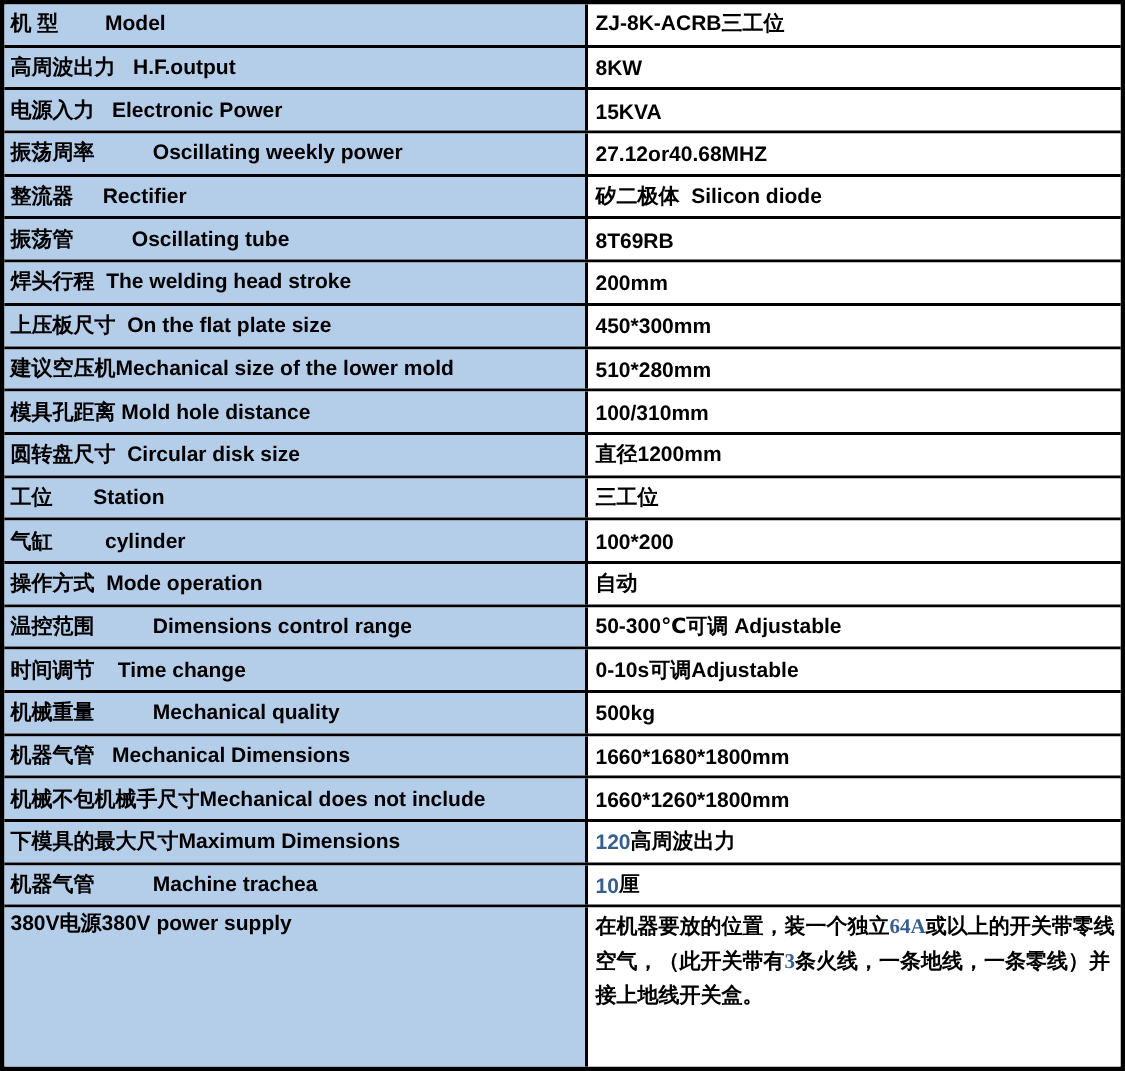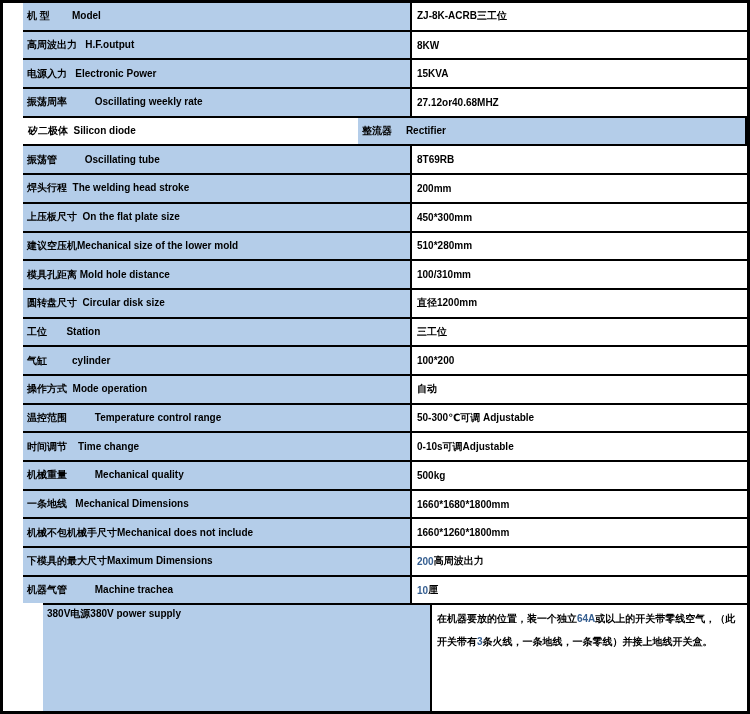--- a/index.html
+++ b/index.html
@@ -9,37 +9,35 @@
   }
   .spec-table {
     width: 750px;
     height: 714px;
     box-sizing: border-box;
     border: 3px solid var(--border, #000);
     display: flex;
     flex-direction: column;
     font-family: "Liberation Sans", "DejaVu Sans", sans-serif;
     font-weight: 700;
-    font-size: 10px;
+    font-size: 14px;
     color: var(--text, #000);
     background: var(--value-bg, #fff);
-    padding-left: 20px;
   }
   .row {
     display: flex;
     height: 26.7px;
     flex: 0 0 auto;
   }
   .row + .row {
     border-top: 2px solid var(--border, #000);
   }
   .row:last-child {
     flex: 1 1 auto;
     height: auto;
-    margin-left: 20px;
   }
   .cell {
     box-sizing: border-box;
     display: flex;
     align-items: center;
     overflow: hidden;
   }
   .cell.label {
     width: 389px;
     flex: 0 0 389px;
@@ -56,20 +54,21 @@
   }
   .row.tall .cell {
     align-items: flex-start;
     padding-top: 2px;
   }
   .row.tall .cell.value {
     display: block;
     white-space: normal;
     line-height: 23px;
     padding-right: 2px;
+    font-family: Liberation Serif, serif;
   }
   .accent {
     color: var(--accent, #365F91);
   }
 </style>
 </head>
 <body>
 
 <div class="spec-table" id="spec-table">
     <div class="row">
@@ -78,26 +77,26 @@
     </div>
     <div class="row">
       <div class="cell label">高周波出力   H.F.output</div>
       <div class="cell value"><span>8KW</span></div>
     </div>
     <div class="row">
       <div class="cell label">电源入力   Electronic Power</div>
       <div class="cell value"><span>15KVA</span></div>
     </div>
     <div class="row">
-      <div class="cell label">振荡周率          Oscillating weekly rate</div>
+      <div class="cell label">振荡周率          Oscillating weekly power</div>
       <div class="cell value"><span>27.12or40.68MHZ</span></div>
     </div>
     <div class="row">
+      <div class="cell label">整流器     Rectifier</div>
       <div class="cell value"><span>矽二极体  Silicon diode</span></div>
-      <div class="cell label">整流器     Rectifier</div>
     </div>
     <div class="row">
       <div class="cell label">振荡管          Oscillating tube</div>
       <div class="cell value"><span>8T69RB</span></div>
     </div>
     <div class="row">
       <div class="cell label">焊头行程  The welding head stroke</div>
       <div class="cell value"><span>200mm</span></div>
     </div>
     <div class="row">
@@ -122,42 +121,42 @@
     </div>
     <div class="row">
       <div class="cell label">气缸         cylinder</div>
       <div class="cell value"><span>100*200</span></div>
     </div>
     <div class="row">
       <div class="cell label">操作方式  Mode operation</div>
       <div class="cell value"><span>自动</span></div>
     </div>
     <div class="row">
-      <div class="cell label">温控范围          Temperature control range</div>
+      <div class="cell label">温控范围          Dimensions control range</div>
       <div class="cell value"><span>50-300℃可调 Adjustable</span></div>
     </div>
     <div class="row">
       <div class="cell label">时间调节    Time change</div>
       <div class="cell value"><span>0-10s可调Adjustable</span></div>
     </div>
     <div class="row">
       <div class="cell label">机械重量          Mechanical quality</div>
       <div class="cell value"><span>500kg</span></div>
     </div>
     <div class="row">
-      <div class="cell label">一条地线   Mechanical Dimensions</div>
+      <div class="cell label">机器气管   Mechanical Dimensions</div>
       <div class="cell value"><span>1660*1680*1800mm</span></div>
     </div>
     <div class="row">
       <div class="cell label">机械不包机械手尺寸Mechanical does not include</div>
       <div class="cell value"><span>1660*1260*1800mm</span></div>
     </div>
     <div class="row">
       <div class="cell label">下模具的最大尺寸Maximum Dimensions</div>
-      <div class="cell value"><span class="accent">200</span><span>高周波出力</span></div>
+      <div class="cell value"><span class="accent">120</span><span>高周波出力</span></div>
     </div>
     <div class="row">
       <div class="cell label">机器气管          Machine trachea</div>
       <div class="cell value"><span class="accent">10</span><span>厘</span></div>
     </div>
     <div class="row tall">
       <div class="cell label">380V电源380V power supply</div>
       <div class="cell value"><span>在机器要放的位置，装一个独立</span><span class="accent">64A</span><span>或以上的开关带零线空气，（此开关带有</span><span class="accent">3</span><span>条火线，一条地线，一条零线）并接上地线开关盒。</span></div>
     </div>
   </div>

